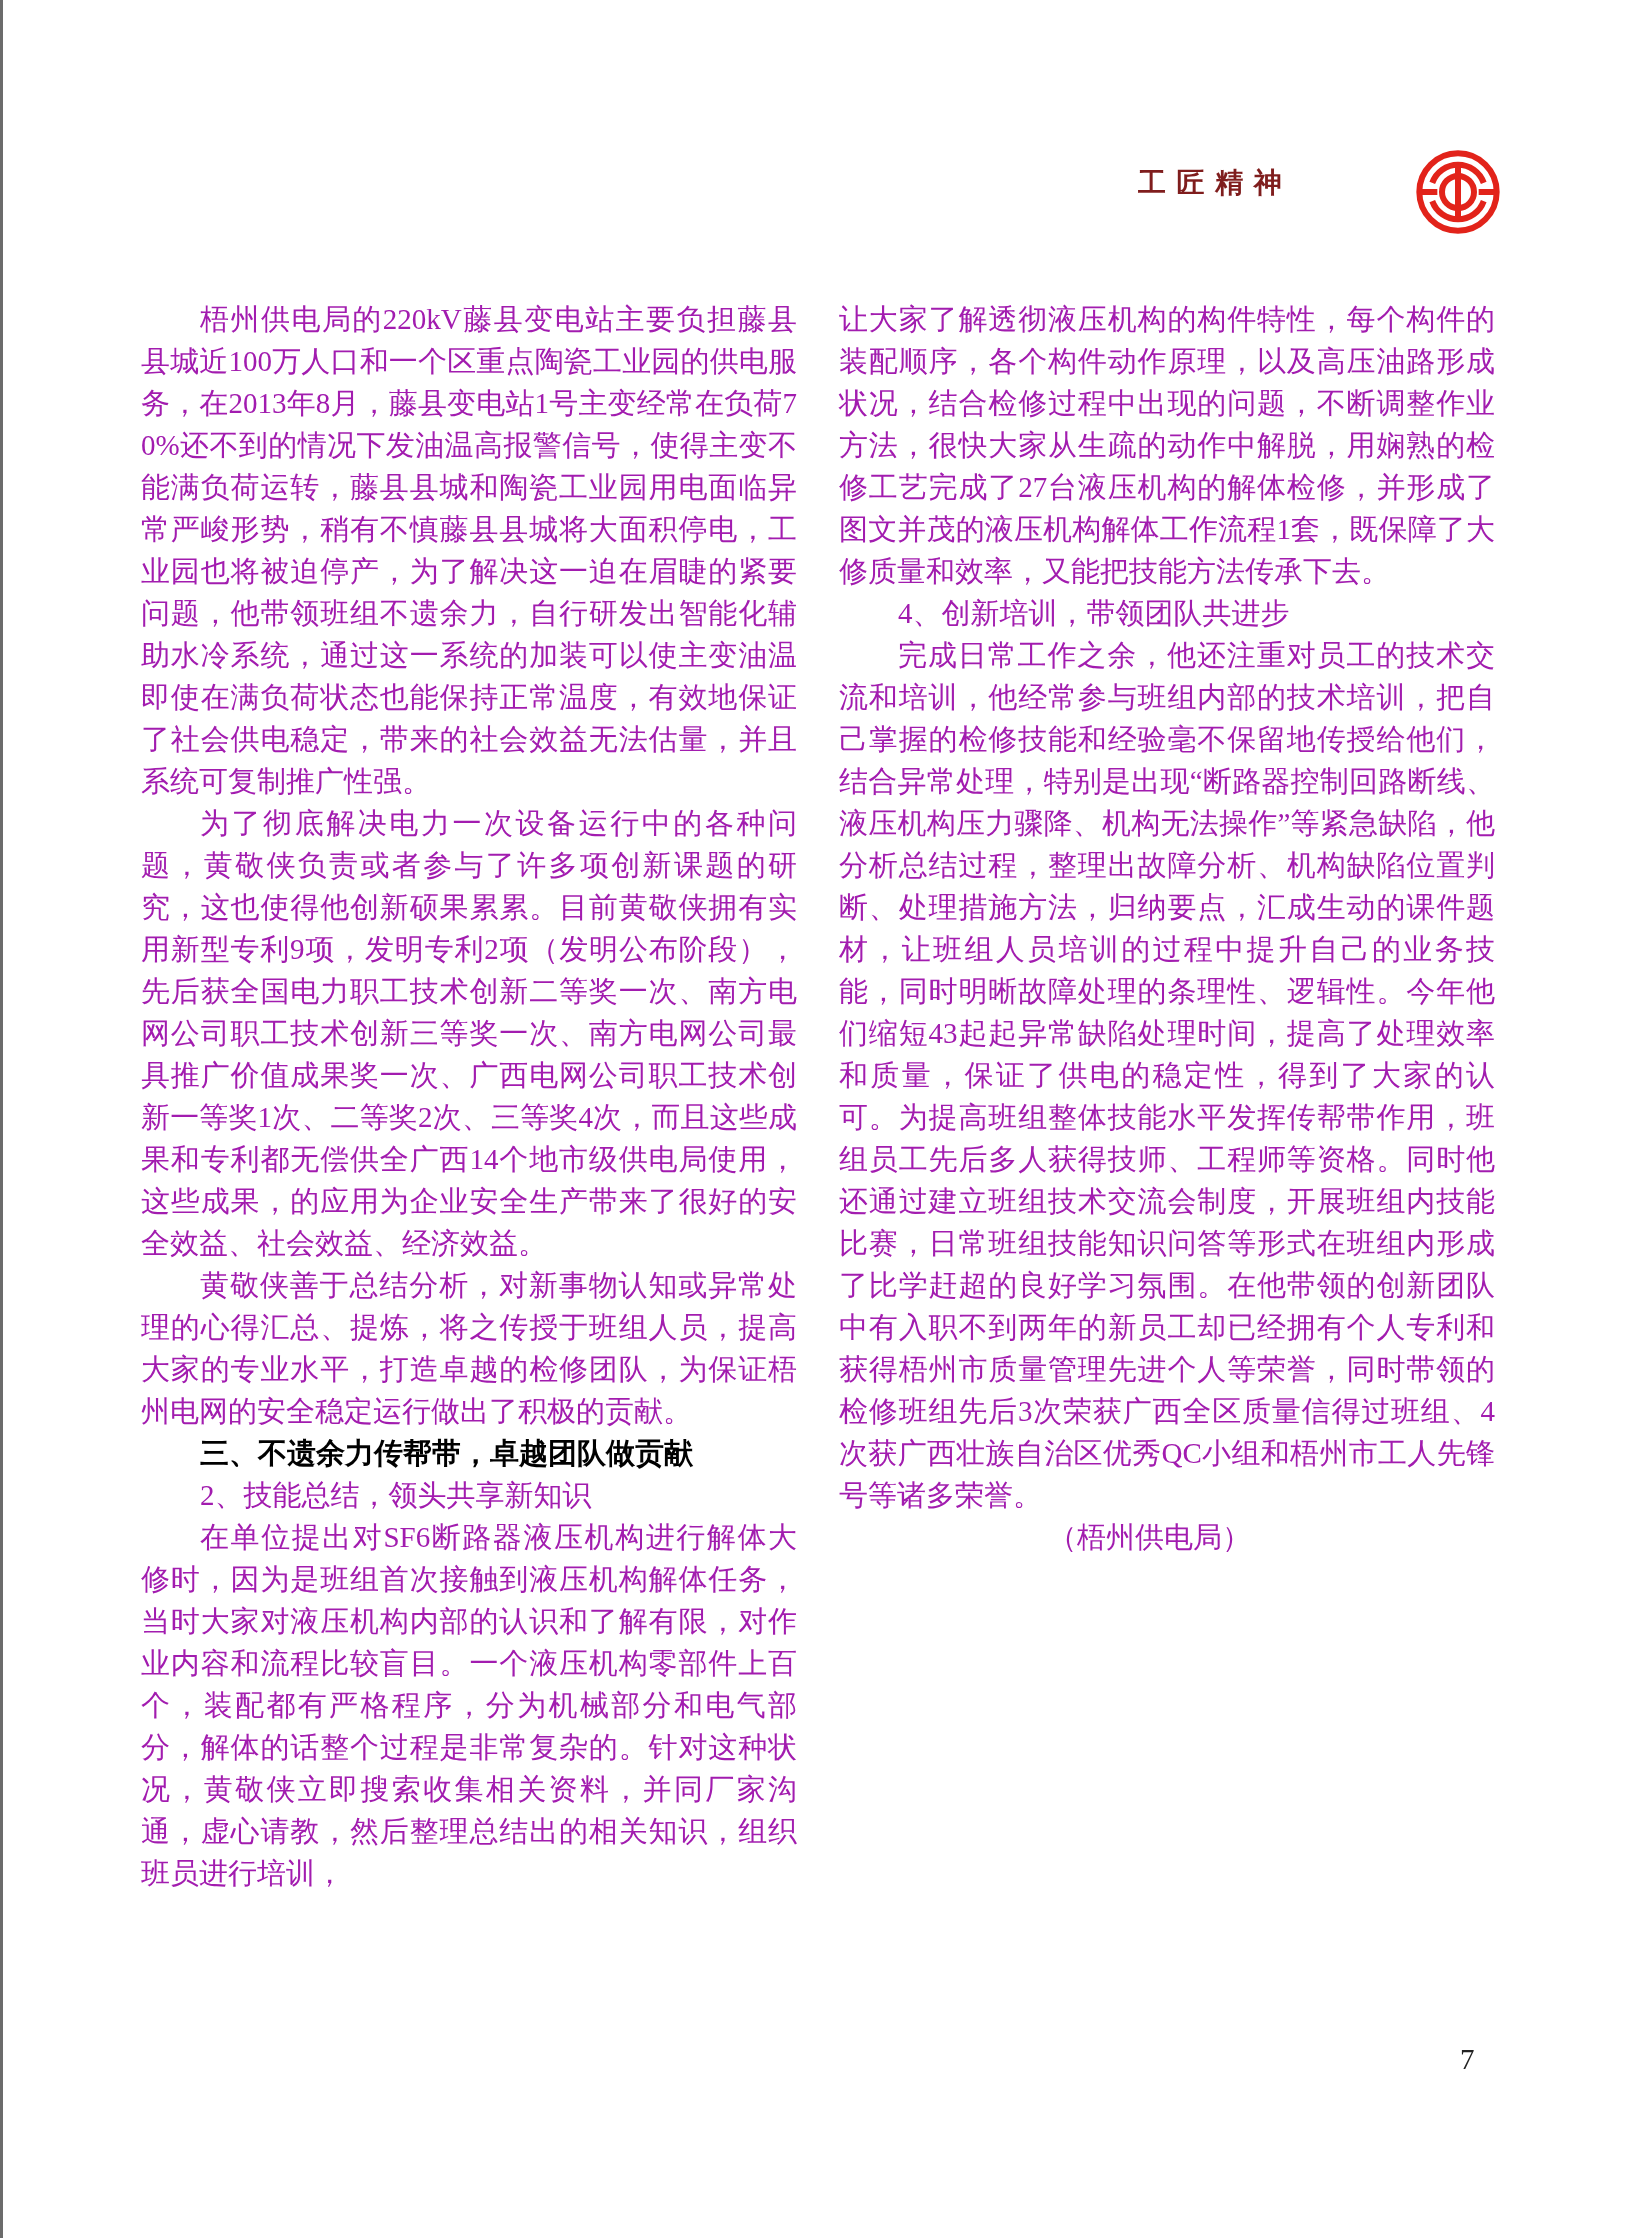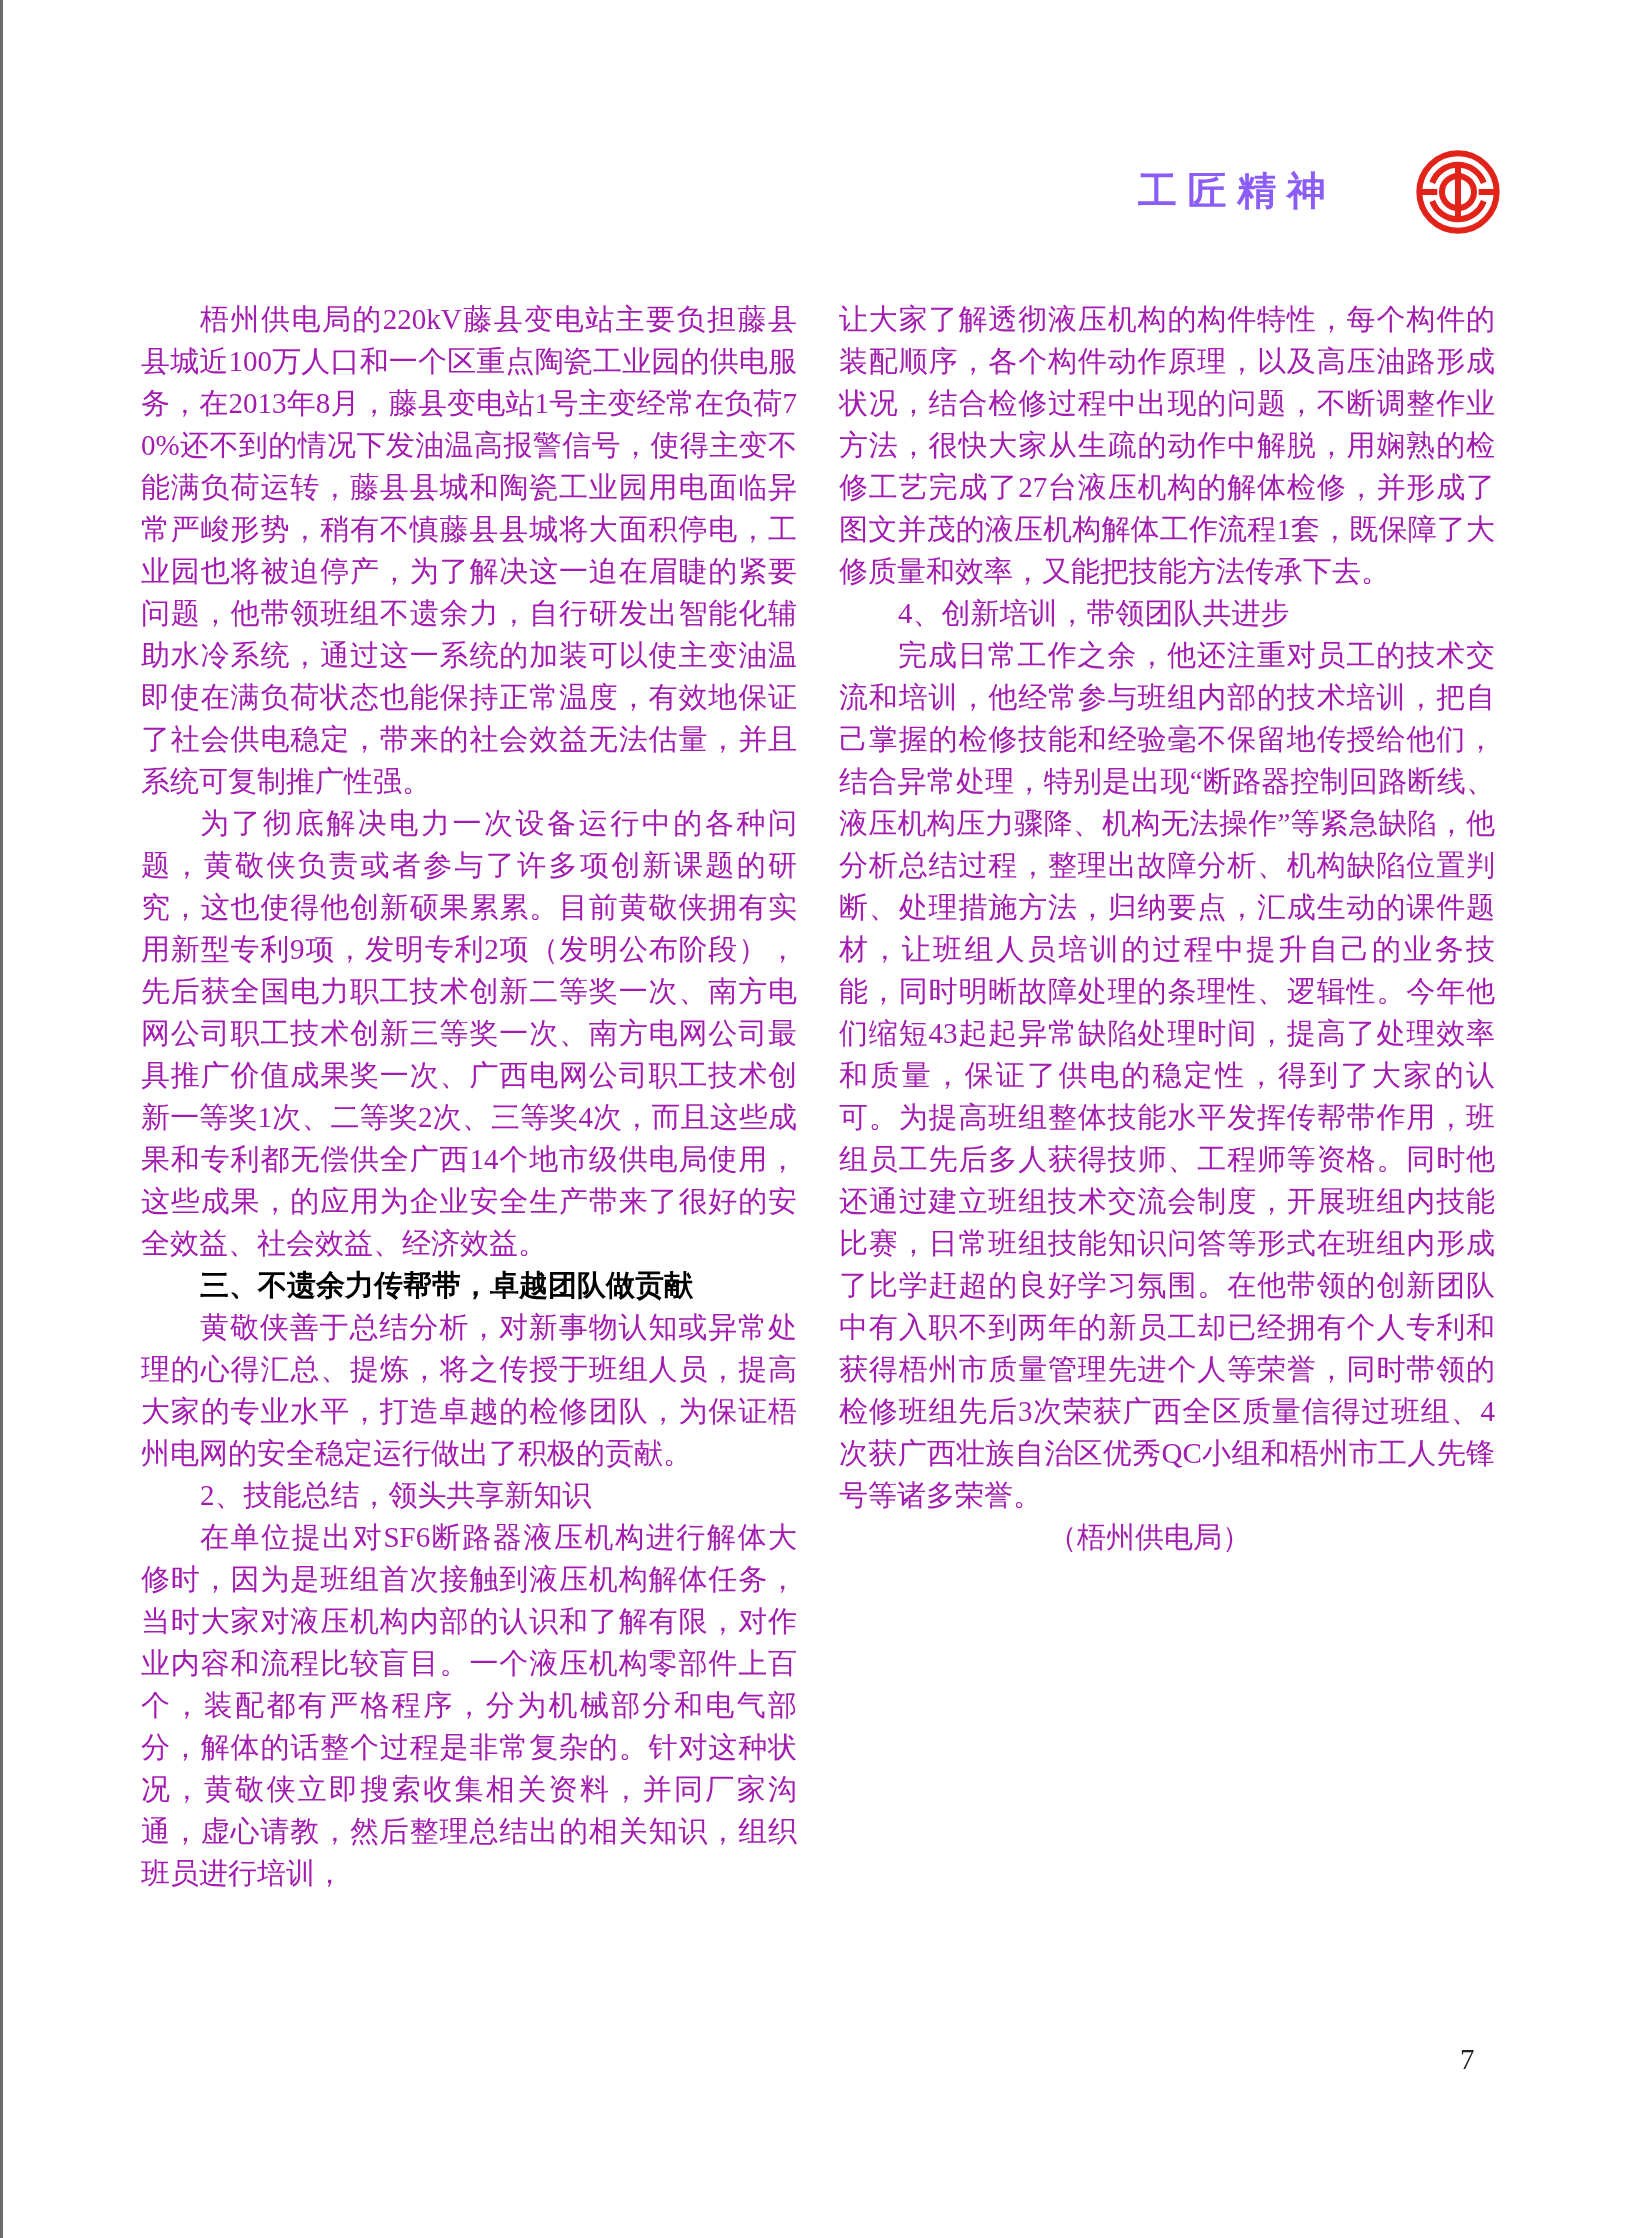--- a/index.html
+++ b/index.html
@@ -20,24 +20,24 @@
     left: 0;
     top: 0;
     width: 2.7px;
     height: 100%;
     background: #6b6b6b;
   }
   .header-title {
     position: absolute;
     left: 1138px;
     top: 164px;
-    font-size: 39px;
+    font-size: 28px;
     font-weight: bold;
     letter-spacing: 10.6px;
-    color: #8b5cf6;
+    color: #7f1d1d;
     font-family: "Liberation Serif", "DejaVu Serif", serif;
     white-space: nowrap;
   }
   .logo {
     position: absolute;
     left: 1414px;
     top: 148px;
     width: 88px;
     height: 88px;
     color: var(--logo-color, #e2231a);
@@ -97,22 +97,22 @@
 
     <circle cx="0" cy="0" r="24" fill="none" stroke="currentColor" stroke-width="9"></circle>
 
     <rect x="-4.5" y="-41" width="9" height="82" fill="currentColor"></rect>
   </svg>
 </div>
 
 <div class="column column-left" id="left-column">
     <div class="para body indent">梧州供电局的220kV藤县变电站主要负担藤县县城近100万人口和一个区重点陶瓷工业园的供电服务，在2013年8月，藤县变电站1号主变经常在负荷70%还不到的情况下发油温高报警信号，使得主变不能满负荷运转，藤县县城和陶瓷工业园用电面临异常严峻形势，稍有不慎藤县县城将大面积停电，工业园也将被迫停产，为了解决这一迫在眉睫的紧要问题，他带领班组不遗余力，自行研发出智能化辅助水冷系统，通过这一系统的加装可以使主变油温即使在满负荷状态也能保持正常温度，有效地保证了社会供电稳定，带来的社会效益无法估量，并且系统可复制推广性强。</div>
     <div class="para body indent">为了彻底解决电力一次设备运行中的各种问题，黄敬侠负责或者参与了许多项创新课题的研究，这也使得他创新硕果累累。目前黄敬侠拥有实用新型专利9项，发明专利2项（发明公布阶段），先后获全国电力职工技术创新二等奖一次、南方电网公司职工技术创新三等奖一次、南方电网公司最具推广价值成果奖一次、广西电网公司职工技术创新一等奖1次、二等奖2次、三等奖4次，而且这些成果和专利都无偿供全广西14个地市级供电局使用，这些成果，的应用为企业安全生产带来了很好的安全效益、社会效益、经济效益。</div>
+    <div class="para body indent">黄敬侠善于总结分析，对新事物认知或异常处理的心得汇总、提炼，将之传授于班组人员，提高大家的专业水平，打造卓越的检修团队，为保证梧州电网的安全稳定运行做出了积极的贡献。</div>
     <div class="para heading indent">三、不遗余力传帮带，卓越团队做贡献</div>
-    <div class="para body indent">黄敬侠善于总结分析，对新事物认知或异常处理的心得汇总、提炼，将之传授于班组人员，提高大家的专业水平，打造卓越的检修团队，为保证梧州电网的安全稳定运行做出了积极的贡献。</div>
     <div class="para subheading indent">2、技能总结，领头共享新知识</div>
     <div class="para body indent">在单位提出对SF6断路器液压机构进行解体大修时，因为是班组首次接触到液压机构解体任务，当时大家对液压机构内部的认识和了解有限，对作业内容和流程比较盲目。一个液压机构零部件上百个，装配都有严格程序，分为机械部分和电气部分，解体的话整个过程是非常复杂的。针对这种状况，黄敬侠立即搜索收集相关资料，并同厂家沟通，虚心请教，然后整理总结出的相关知识，组织班员进行培训，</div>
   </div>
 <div class="column column-right" id="right-column">
     <div class="para body">让大家了解透彻液压机构的构件特性，每个构件的装配顺序，各个构件动作原理，以及高压油路形成状况，结合检修过程中出现的问题，不断调整作业方法，很快大家从生疏的动作中解脱，用娴熟的检修工艺完成了27台液压机构的解体检修，并形成了图文并茂的液压机构解体工作流程1套，既保障了大修质量和效率，又能把技能方法传承下去。</div>
     <div class="para subheading indent">4、创新培训，带领团队共进步</div>
     <div class="para body indent">完成日常工作之余，他还注重对员工的技术交流和培训，他经常参与班组内部的技术培训，把自己掌握的检修技能和经验毫不保留地传授给他们，结合异常处理，特别是出现“断路器控制回路断线、液压机构压力骤降、机构无法操作”等紧急缺陷，他分析总结过程，整理出故障分析、机构缺陷位置判断、处理措施方法，归纳要点，汇成生动的课件题材，让班组人员培训的过程中提升自己的业务技能，同时明晰故障处理的条理性、逻辑性。今年他们缩短43起起异常缺陷处理时间，提高了处理效率和质量，保证了供电的稳定性，得到了大家的认可。为提高班组整体技能水平发挥传帮带作用，班组员工先后多人获得技师、工程师等资格。同时他还通过建立班组技术交流会制度，开展班组内技能比赛，日常班组技能知识问答等形式在班组内形成了比学赶超的良好学习氛围。在他带领的创新团队中有入职不到两年的新员工却已经拥有个人专利和获得梧州市质量管理先进个人等荣誉，同时带领的检修班组先后3次荣获广西全区质量信得过班组、4次获广西壮族自治区优秀QC小组和梧州市工人先锋号等诸多荣誉。</div>
     <div class="para attribution">（梧州供电局）</div>
   </div>
 

